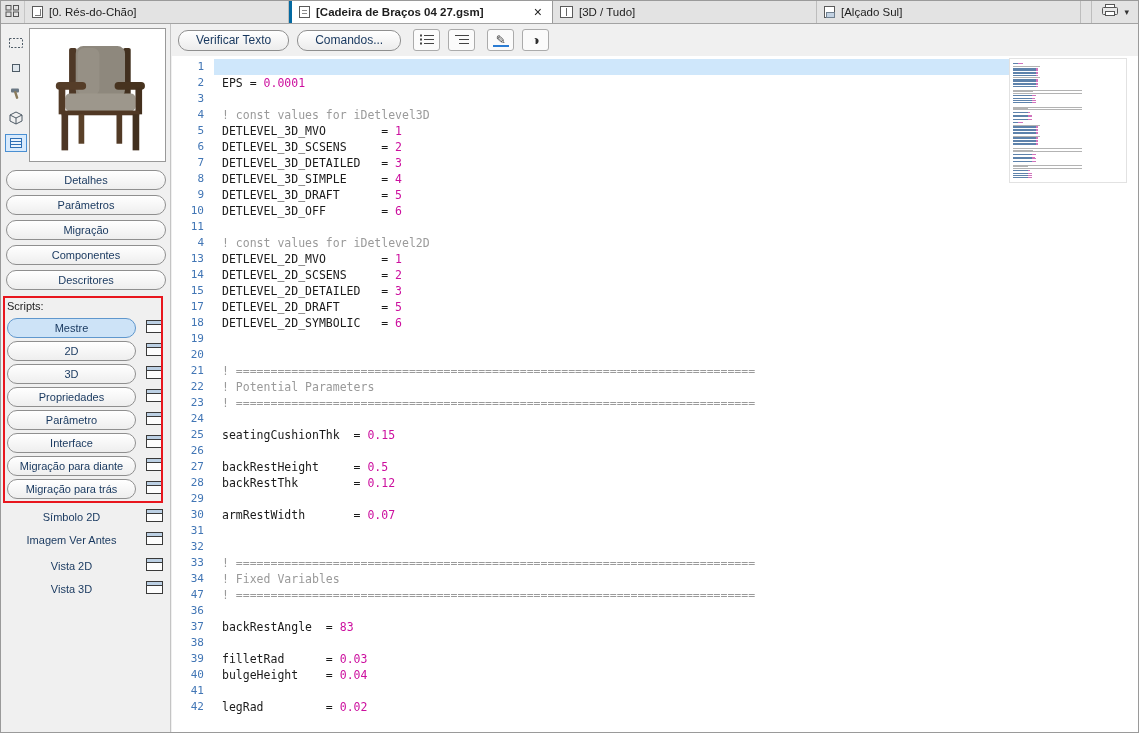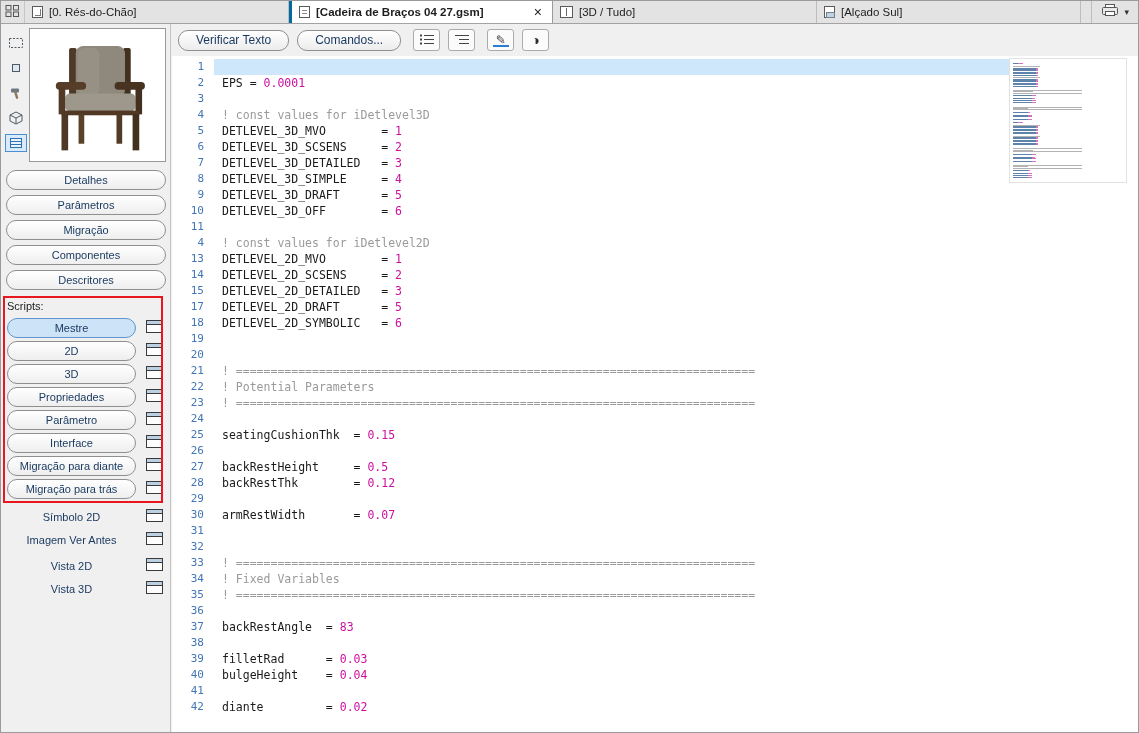--- a/index.html
+++ b/index.html
@@ -483,21 +483,21 @@
           </div>
           <div class="crow" data-name="code-line">
             <span class="gut" data-name="line-number">33</span>
             <span class="code" data-name="code-text"><span class="seg-c">! ===========================================================================</span></span>
           </div>
           <div class="crow" data-name="code-line">
             <span class="gut" data-name="line-number">34</span>
             <span class="code" data-name="code-text"><span class="seg-c">! Fixed Variables</span></span>
           </div>
           <div class="crow" data-name="code-line">
-            <span class="gut" data-name="line-number">35</span>
+            <span class="gut" data-name="line-number">47</span>
             <span class="code" data-name="code-text"><span class="seg-c">! ===========================================================================</span></span>
           </div>
           <div class="crow" data-name="code-line">
             <span class="gut" data-name="line-number">36</span>
             <span class="code" data-name="code-text"></span>
           </div>
           <div class="crow" data-name="code-line">
             <span class="gut" data-name="line-number">37</span>
             <span class="code" data-name="code-text"><span class="seg-k">backRestAngle  = </span><span class="seg-v">83</span></span>
           </div>
@@ -512,21 +512,21 @@
           <div class="crow" data-name="code-line">
             <span class="gut" data-name="line-number">40</span>
             <span class="code" data-name="code-text"><span class="seg-k">bulgeHeight    = </span><span class="seg-v">0.04</span></span>
           </div>
           <div class="crow" data-name="code-line">
             <span class="gut" data-name="line-number">41</span>
             <span class="code" data-name="code-text"></span>
           </div>
           <div class="crow" data-name="code-line">
             <span class="gut" data-name="line-number">42</span>
-            <span class="code" data-name="code-text"><span class="seg-k">diante         = </span><span class="seg-v">0.02</span></span>
+            <span class="code" data-name="code-text"><span class="seg-k">legRad         = </span><span class="seg-v">0.02</span></span>
           </div>
         </div>
       <div class="minimap" data-name="minimap">
           <div class="mm-line" data-name="minimap-line"></div>
           <div class="mm-line" data-name="minimap-line"><span class="mm-k" style="width: 5px;"></span><span class="mm-v" style="width: 5px;"></span></div>
           <div class="mm-line" data-name="minimap-line"></div>
           <div class="mm-line" data-name="minimap-line"><span class="mm-c" style="width: 27px;"></span></div>
           <div class="mm-line" data-name="minimap-line"><span class="mm-k" style="width: 23px;"></span><span class="mm-v" style="width: 2px;"></span></div>
           <div class="mm-line" data-name="minimap-line"><span class="mm-k" style="width: 23px;"></span><span class="mm-v" style="width: 2px;"></span></div>
           <div class="mm-line" data-name="minimap-line"><span class="mm-k" style="width: 23px;"></span><span class="mm-v" style="width: 2px;"></span></div>

